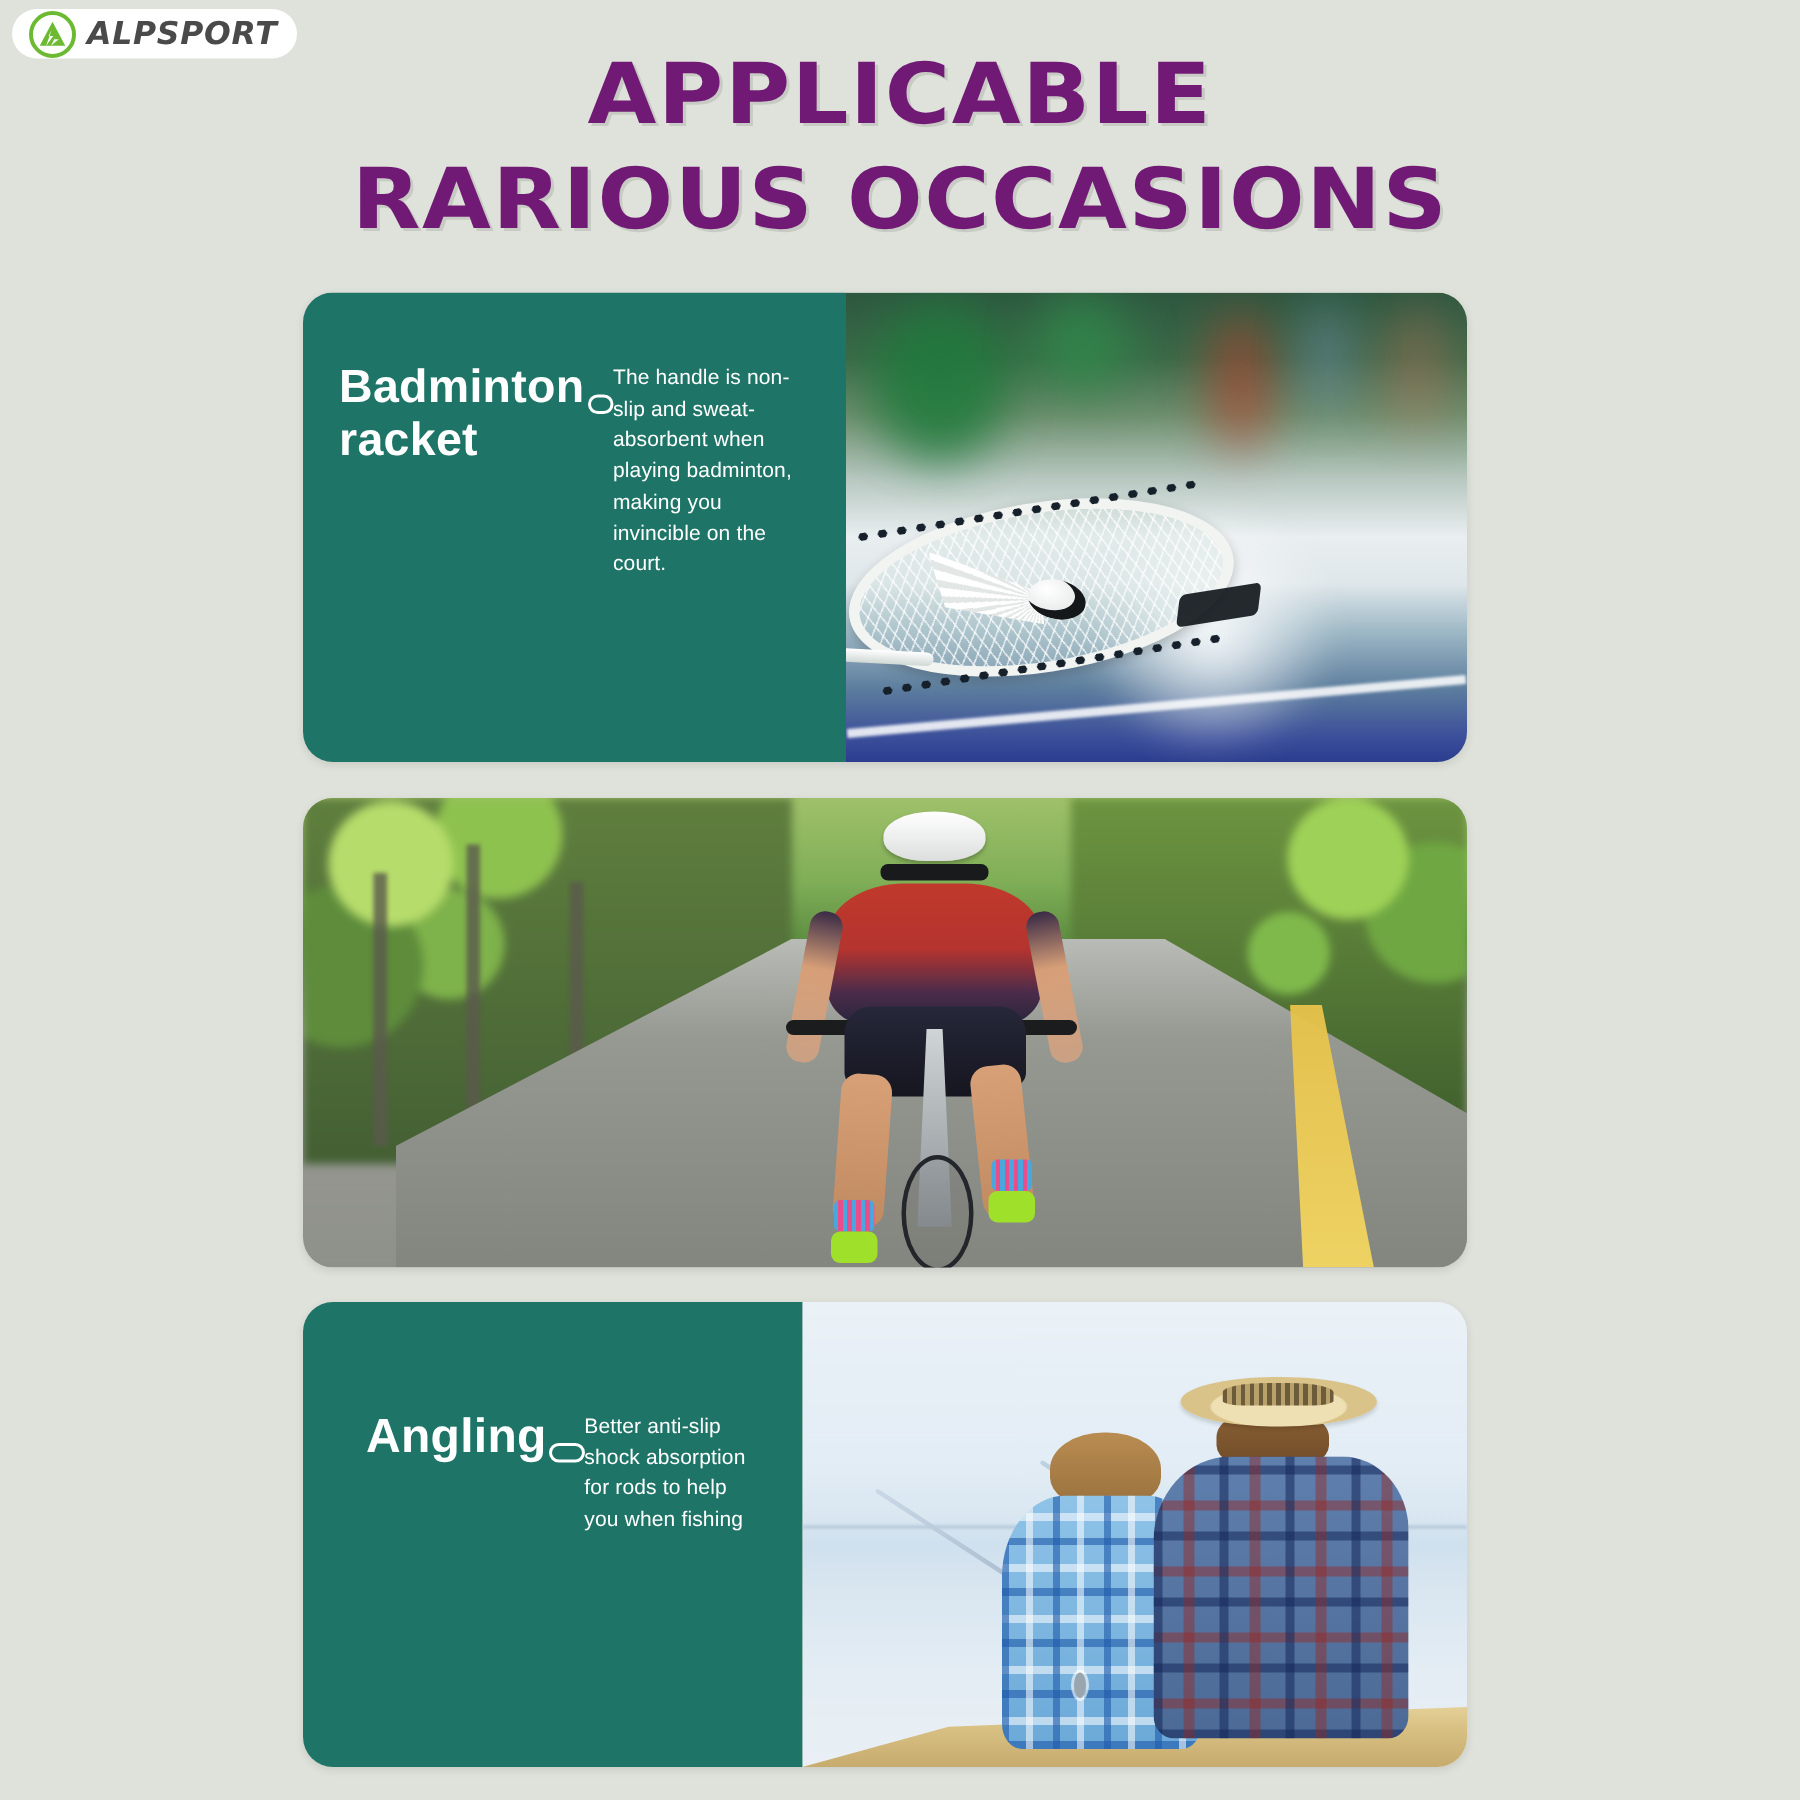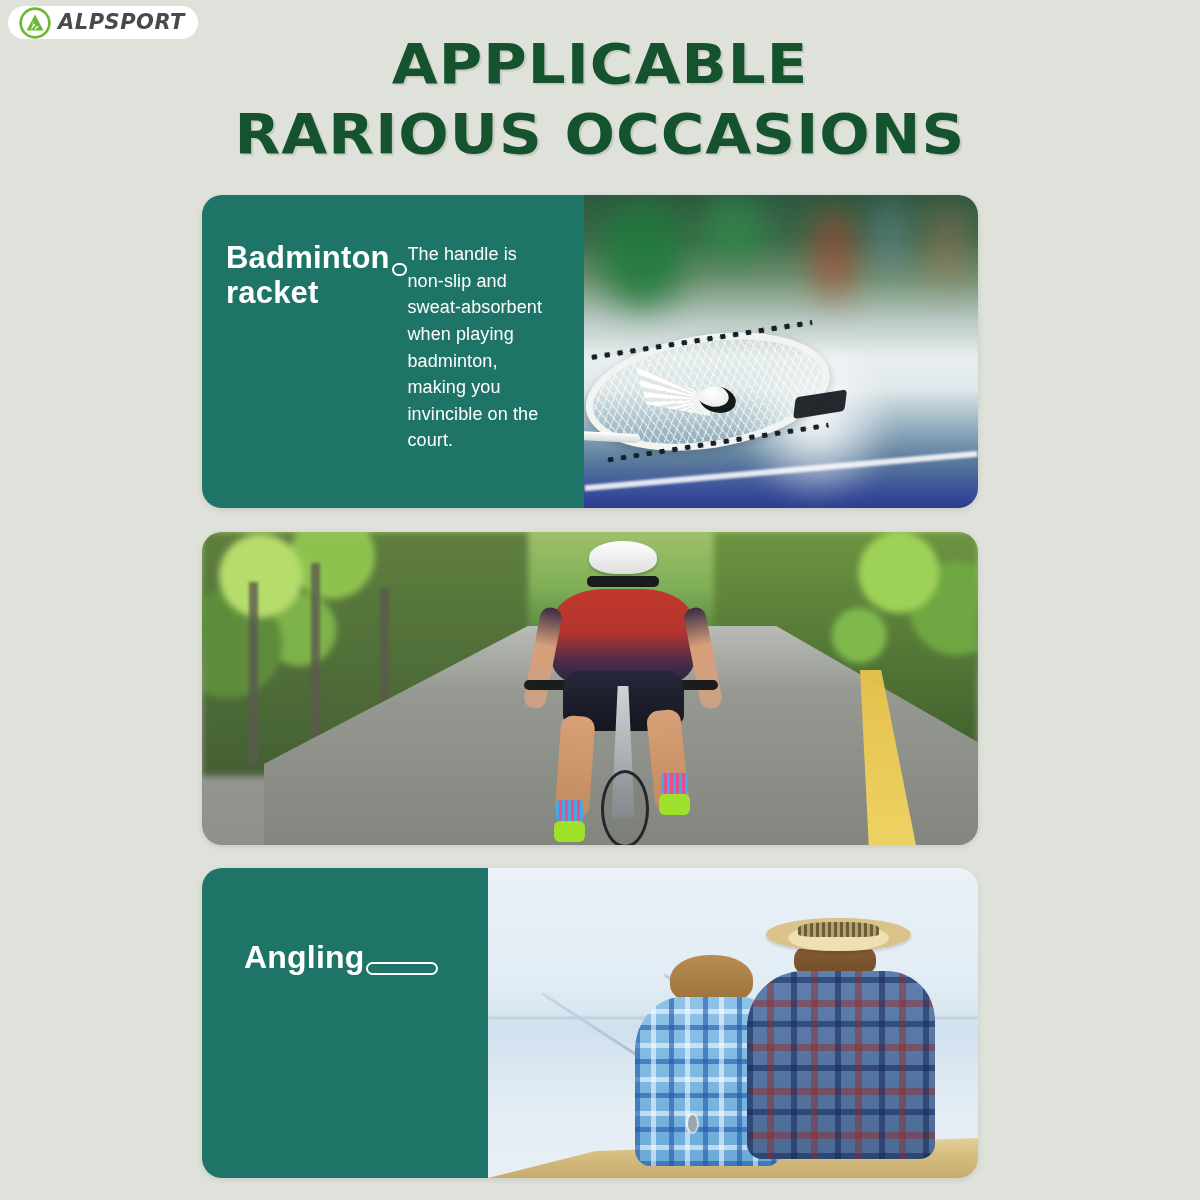--- a/index.html
+++ b/index.html
@@ -41,21 +41,21 @@
     line-height: 1;
   }
 
   
   .heading {
     position: absolute;
     left: 0;
     top: 34px;
     width: 1200px;
     text-align: center;
-    color: #14532d;
+    color: #701a75;
     font-family: "DejaVu Sans", sans-serif;
     font-weight: 700;
     letter-spacing: 1px;
     line-height: 1.08;
     text-shadow: 2px 2px 0 rgba(0,0,0,0.10);
   }
   .heading .line1 {
     display: block;
     font-size: 56px;
     transform: scaleX(1.06);
@@ -109,21 +109,21 @@
     width: 72px;
     height: 13px;
     border: 2.5px solid #ffffff;
     border-radius: 7px;
     margin: 22px 0 16px 2px;
   }
   .card-2 .divider { margin-top: 26px; margin-bottom: 18px; }
   .card-3 .divider { margin-top: 22px; margin-bottom: 17px; }
 
   .card-desc {
-    font-size: 18px;
+    font-size: 14px;
     line-height: 1.48;
     letter-spacing: 0.1px;
     max-width: 250px;
   }
 
   
 
   .scene { position: absolute; inset: 0; }
 
   
@@ -489,20 +489,21 @@
         <div class="wheel"></div>
       </div>
     </div>
   </div>
 </div>
 
 <div class="card card-3">
   <div class="panel">
     <div class="card-title">Angling</div>
     <div class="divider"></div>
+    <div class="card-desc">Better anti-slip shock absorption for rods to help you when fishing</div>
   </div>
   <div class="media">
     <div class="scene">
       <div class="lake-bg"></div>
       <div class="horizon"></div>
       <div class="dock"></div>
       <div class="rod"></div>
       <div class="rod2"></div>
       <div class="boy">
         <div class="boy-head"></div>

